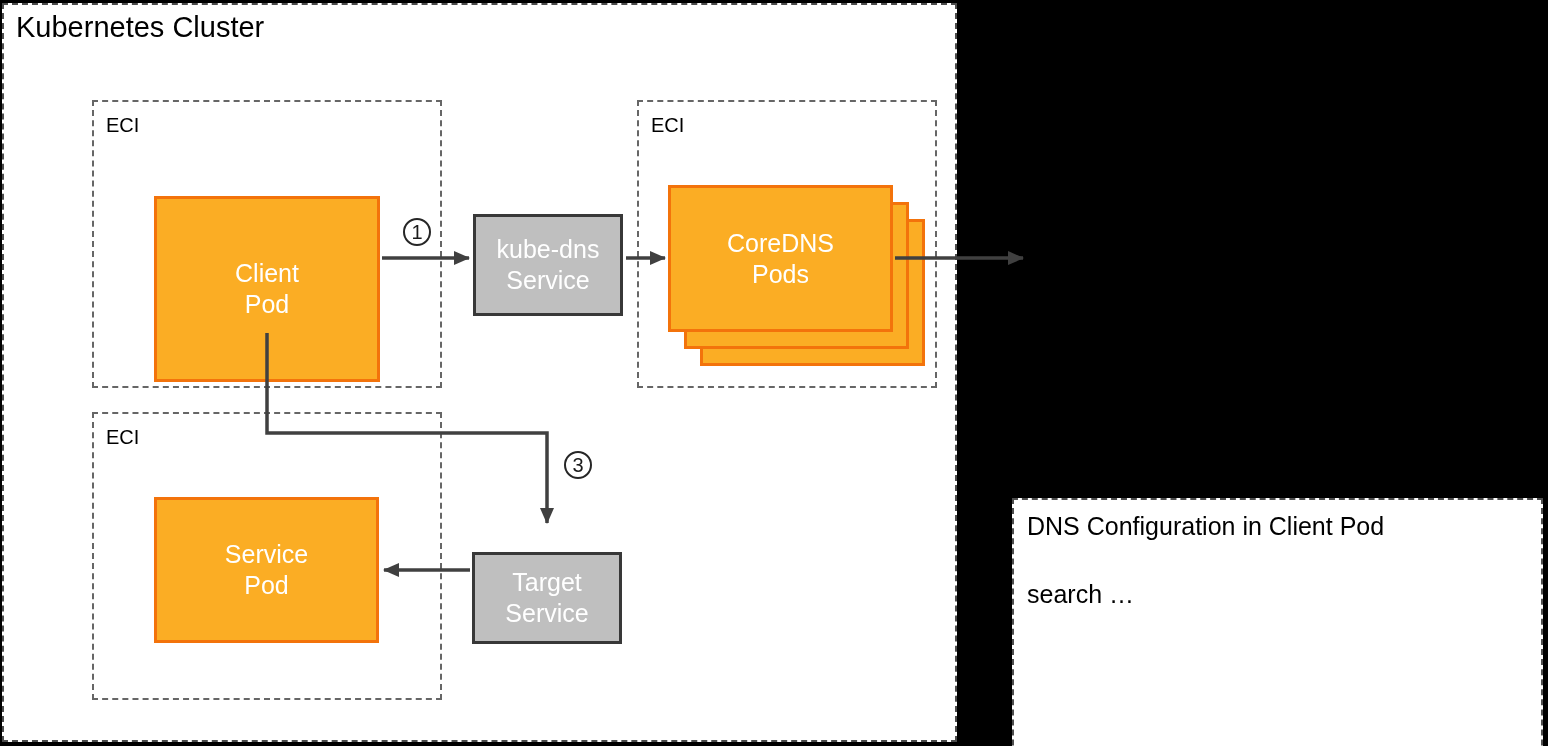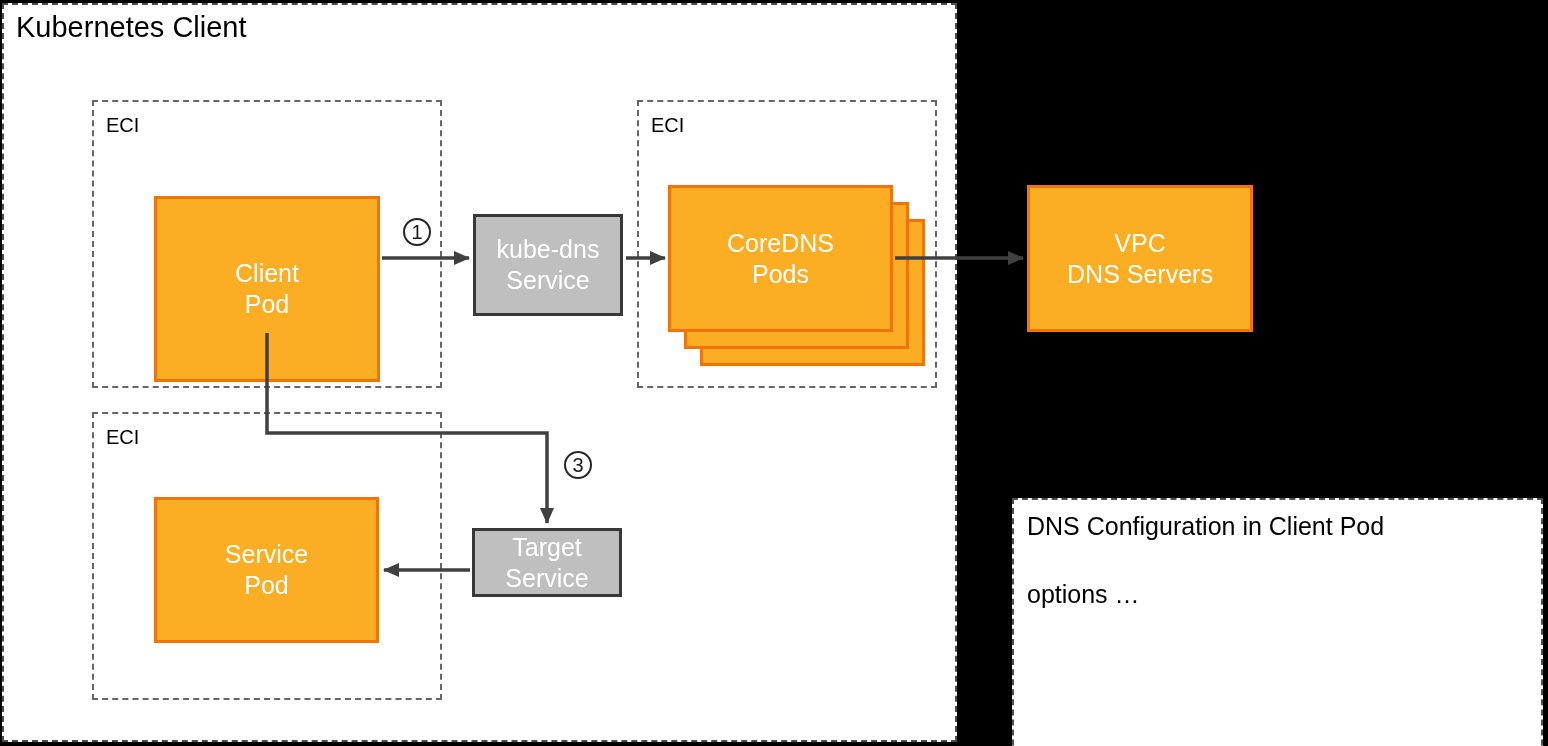--- a/index.html
+++ b/index.html
@@ -79,21 +79,21 @@
     z-index: 3;
   }
 
   .client-pod     { left: 154px;  top: 196px; width: 226px; height: 186px; }
   .kube-dns       { left: 473px;  top: 214px; width: 150px; height: 102px;  }
   .coredns-front  { left: 668px;  top: 185px; width: 225px; height: 147px; text-align: right; }
   .coredns-mid    { left: 684px;  top: 202px; width: 225px; height: 147px; }
   .coredns-back   { left: 700px;  top: 219px; width: 225px; height: 147px; }
   .vpc-dns        { left: 1027px; top: 185px; width: 226px; height: 147px; }
   .service-pod    { left: 154px;  top: 497px; width: 225px; height: 146px; }
-  .target-service { left: 472px;  top: 528px; width: 150px; height: 69px;  }
+  .target-service { left: 472px;  top: 552px; width: 150px; height: 92px;  }
 
   
   .arrows {
     position: absolute;
     left: 0; top: 0;
     width: 1548px; height: 746px;
     z-index: 4;
     pointer-events: none;
   }
 
@@ -130,21 +130,21 @@
   }
   .config-line { white-space: pre; }
   .config-spacer { height: 34px; }
 </style>
 </head>
 <body>
 
 <div class="stage">
 
   <div class="cluster-box"></div>
-  <div class="cluster-title">Kubernetes Client</div>
+  <div class="cluster-title">Kubernetes Cluster</div>
 
   <div class="eci eci-1">
     <div class="eci-label">ECI</div>
   </div>
   <div class="eci eci-2">
     <div class="eci-label">ECI</div>
   </div>
   <div class="eci eci-3">
     <div class="eci-label">ECI</div>
   </div>
@@ -159,24 +159,20 @@
     <span>Service</span>
   </div>
 
   <div class="stack-layer coredns-back"></div>
   <div class="stack-layer coredns-mid"></div>
   <div class="node node-orange coredns-front">
     <span>CoreDNS</span>
     <span>Pods</span>
   </div>
 
-  <div class="node node-orange vpc-dns">
-    <span>VPC</span>
-    <span>DNS Servers</span>
-  </div>
 
   <div class="node node-orange service-pod">
     <span>Service</span>
     <span>Pod</span>
   </div>
 
   <div class="node node-gray target-service">
     <span>Target</span>
     <span>Service</span>
   </div>
@@ -197,16 +193,16 @@
   <div class="step-circle step-1">
     <span>1</span>
   </div>
   <div class="step-circle step-3">
     <span>3</span>
   </div>
 
   <div class="config-panel">
     <div class="config-line">DNS Configuration in Client Pod</div>
     <div class="config-spacer"></div>
-    <div class="config-line">options …</div>
+    <div class="config-line">search …</div>
   </div>
 
 </div>
 
 </body></html>

